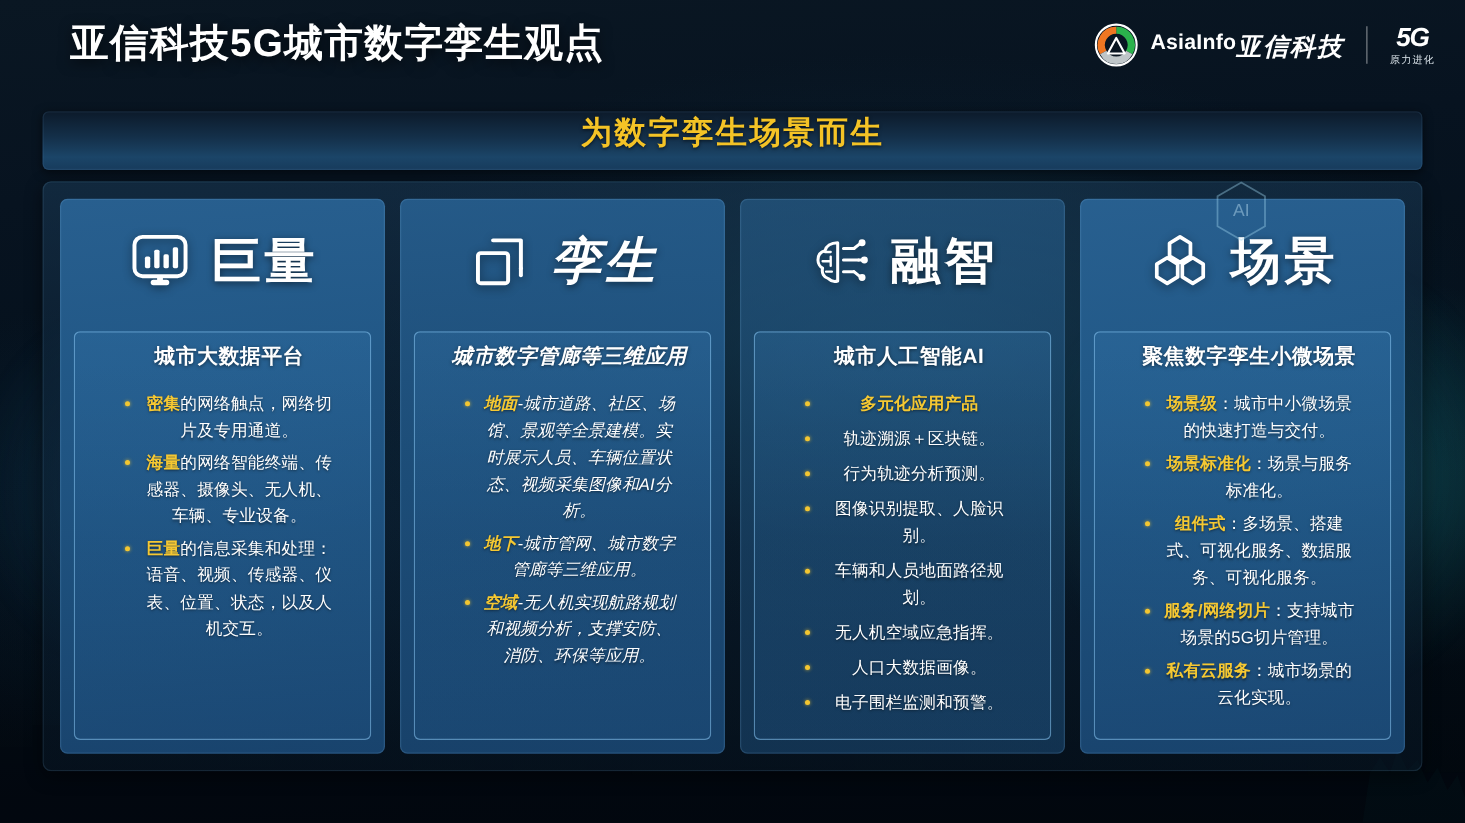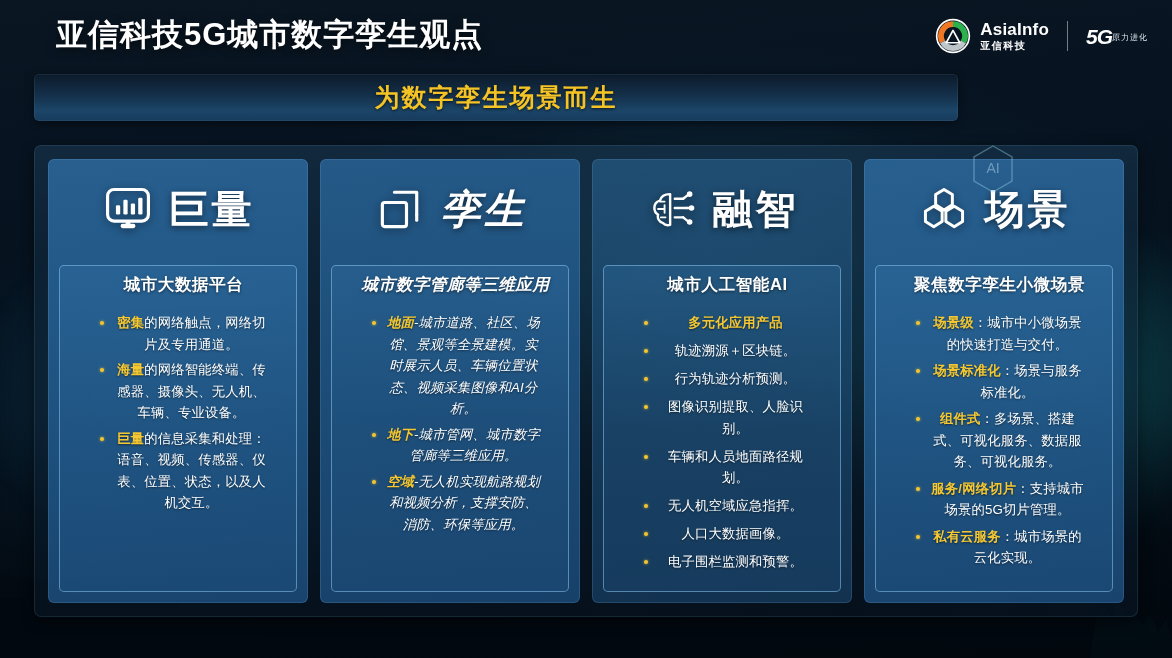--- a/index.html
+++ b/index.html
@@ -26,33 +26,33 @@
     background:radial-gradient(circle,rgba(30,86,120,.30),rgba(0,0,0,0) 70%);filter:blur(6px);pointer-events:none;}
   .hazeR{position:absolute;right:-60px;top:200px;width:420px;height:360px;border-radius:50%;
     background:radial-gradient(circle,rgba(24,120,132,.30),rgba(0,0,0,0) 70%);filter:blur(6px);pointer-events:none;}
 
   
   .header{position:absolute;left:0;top:0;width:1172px;height:80px;z-index:6;}
   .title{position:absolute;left:56px;top:14px;font-size:31px;font-weight:bold;color:#ffffff;
     letter-spacing:1px;text-shadow:0 2px 10px rgba(0,0,0,.7);white-space:nowrap;}
   .logo{position:absolute;right:24px;top:18px;display:flex;align-items:center;gap:9px;}
   .logo-mark{width:36px;height:36px;flex:none;}
-  .logo-txt{display:flex;flex-direction:column;line-height:1;}
+  .logo-txt{display:flex;flex-direction:row;line-height:1;}
   .logo-en{font-size:17px;font-weight:bold;color:#fff;letter-spacing:.2px;}
-  .logo-cn{font-size:10px;font-weight:bold;color:#fff;letter-spacing:1.5px;margin-top:3px;}
+  .logo-cn{font-size:20px;font-weight:bold;color:#fff;letter-spacing:1.5px;margin-top:3px;font-style:italic;}
   .logo-div{width:1px;height:30px;background:rgba(255,255,255,.45);margin:0 9px;}
-  .logo-5g{display:flex;flex-direction:row;align-items:center;line-height:1;}
+  .logo-5g{display:flex;flex-direction:column;align-items:center;line-height:1;}
   .logo-5g-b{font-size:21px;font-weight:bold;color:#fff;font-style:italic;letter-spacing:-1px;}
   .logo-5g-s{font-size:8px;color:#dfe8ee;letter-spacing:1px;margin-top:3px;}
 
   
-  .banner{position:absolute;left:34px;top:74px;width:924px;height:47px;border-radius:5px;z-index:5;
+  .banner{position:absolute;left:34px;top:89px;width:1104px;height:47px;border-radius:5px;z-index:5;
     background:linear-gradient(180deg,#0c1a2a 0%,#14304a 45%,#1b4568 78%,#173b5c 100%);
     box-shadow:inset 0 0 0 1px rgba(110,160,200,.12), 0 2px 8px rgba(0,0,0,.5);
-    display:flex;align-items:center;justify-content:center;}
+    display:flex;justify-content:center;}
   .banner-txt{font-size:25px;font-weight:bold;color:#f4c326;letter-spacing:2px;
     text-shadow:0 1px 3px rgba(0,0,0,.65);}
 
   
   .board{position:absolute;left:34px;top:145px;width:1104px;height:472px;border-radius:7px;z-index:4;
     background:linear-gradient(180deg, rgba(26,58,86,.55) 0%, rgba(16,40,62,.45) 40%, rgba(10,28,45,.42) 100%);
     box-shadow:inset 0 0 0 1px rgba(120,175,215,.14), 0 4px 14px rgba(0,0,0,.45);}
   .ai-badge{position:absolute;right:123px;top:-1px;width:44px;height:50px;z-index:5;opacity:.5;}
 
   .cols{position:absolute;left:0;top:0;width:1104px;height:472px;

